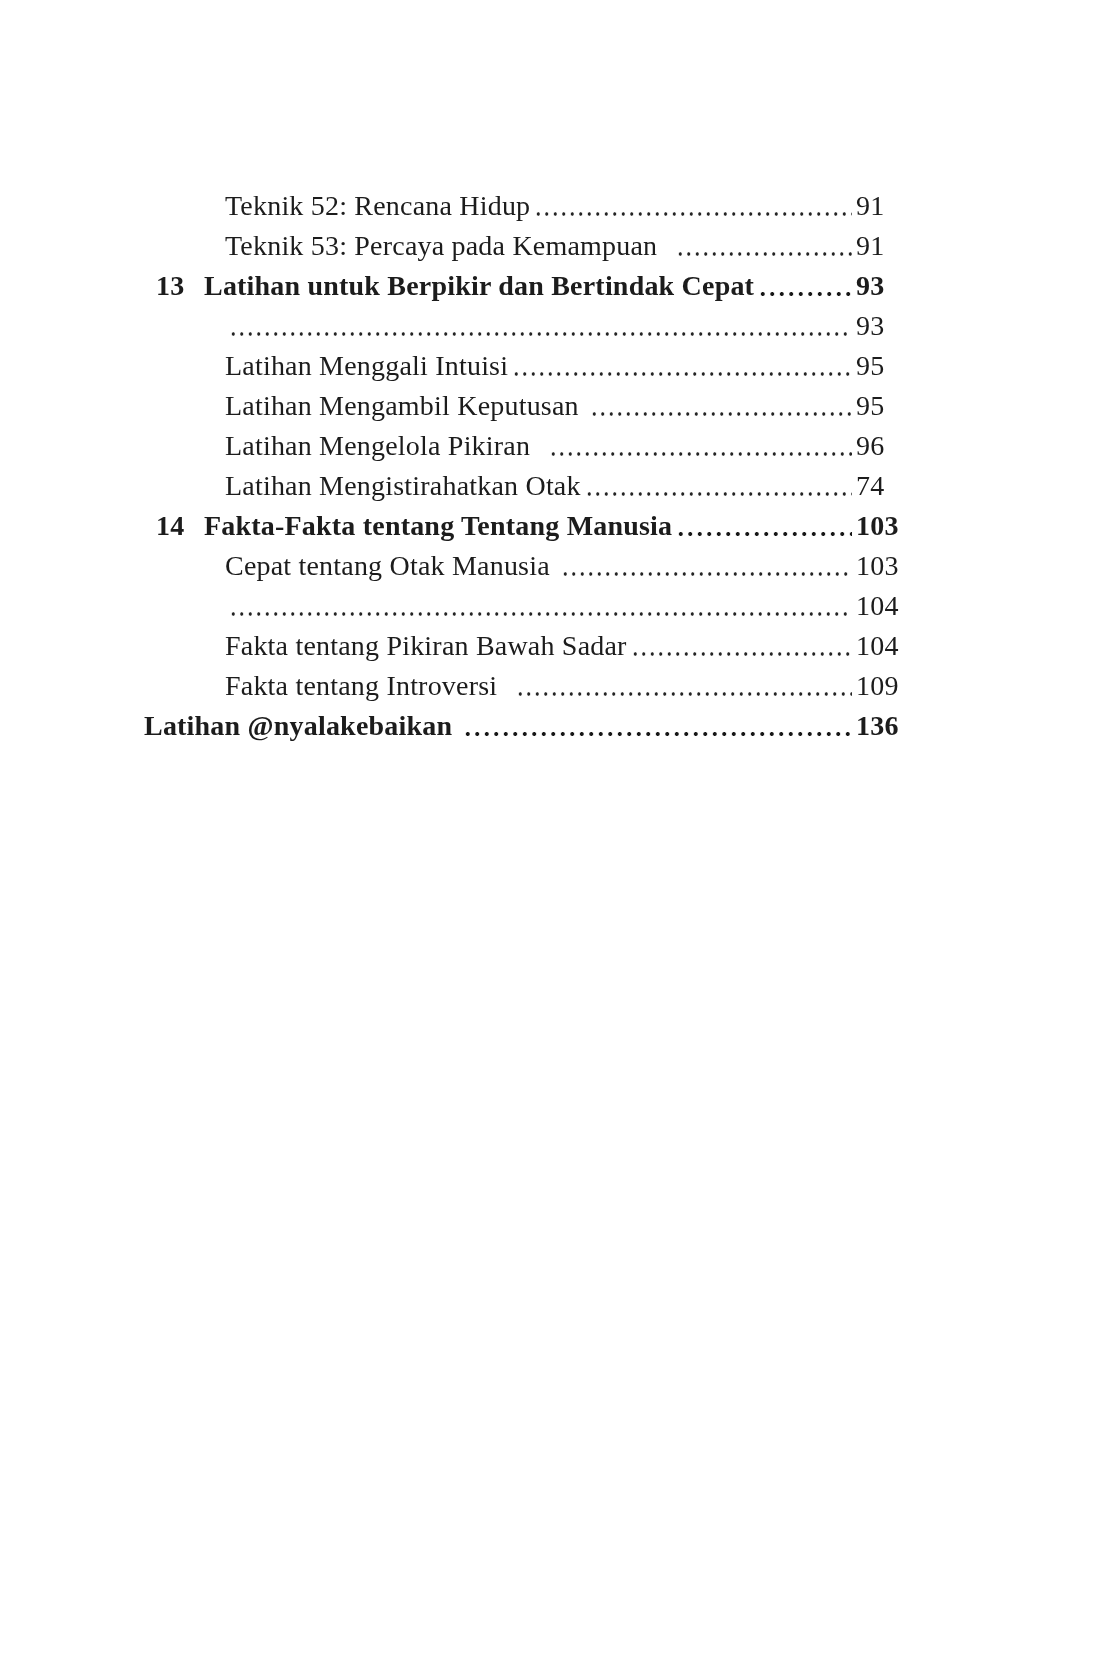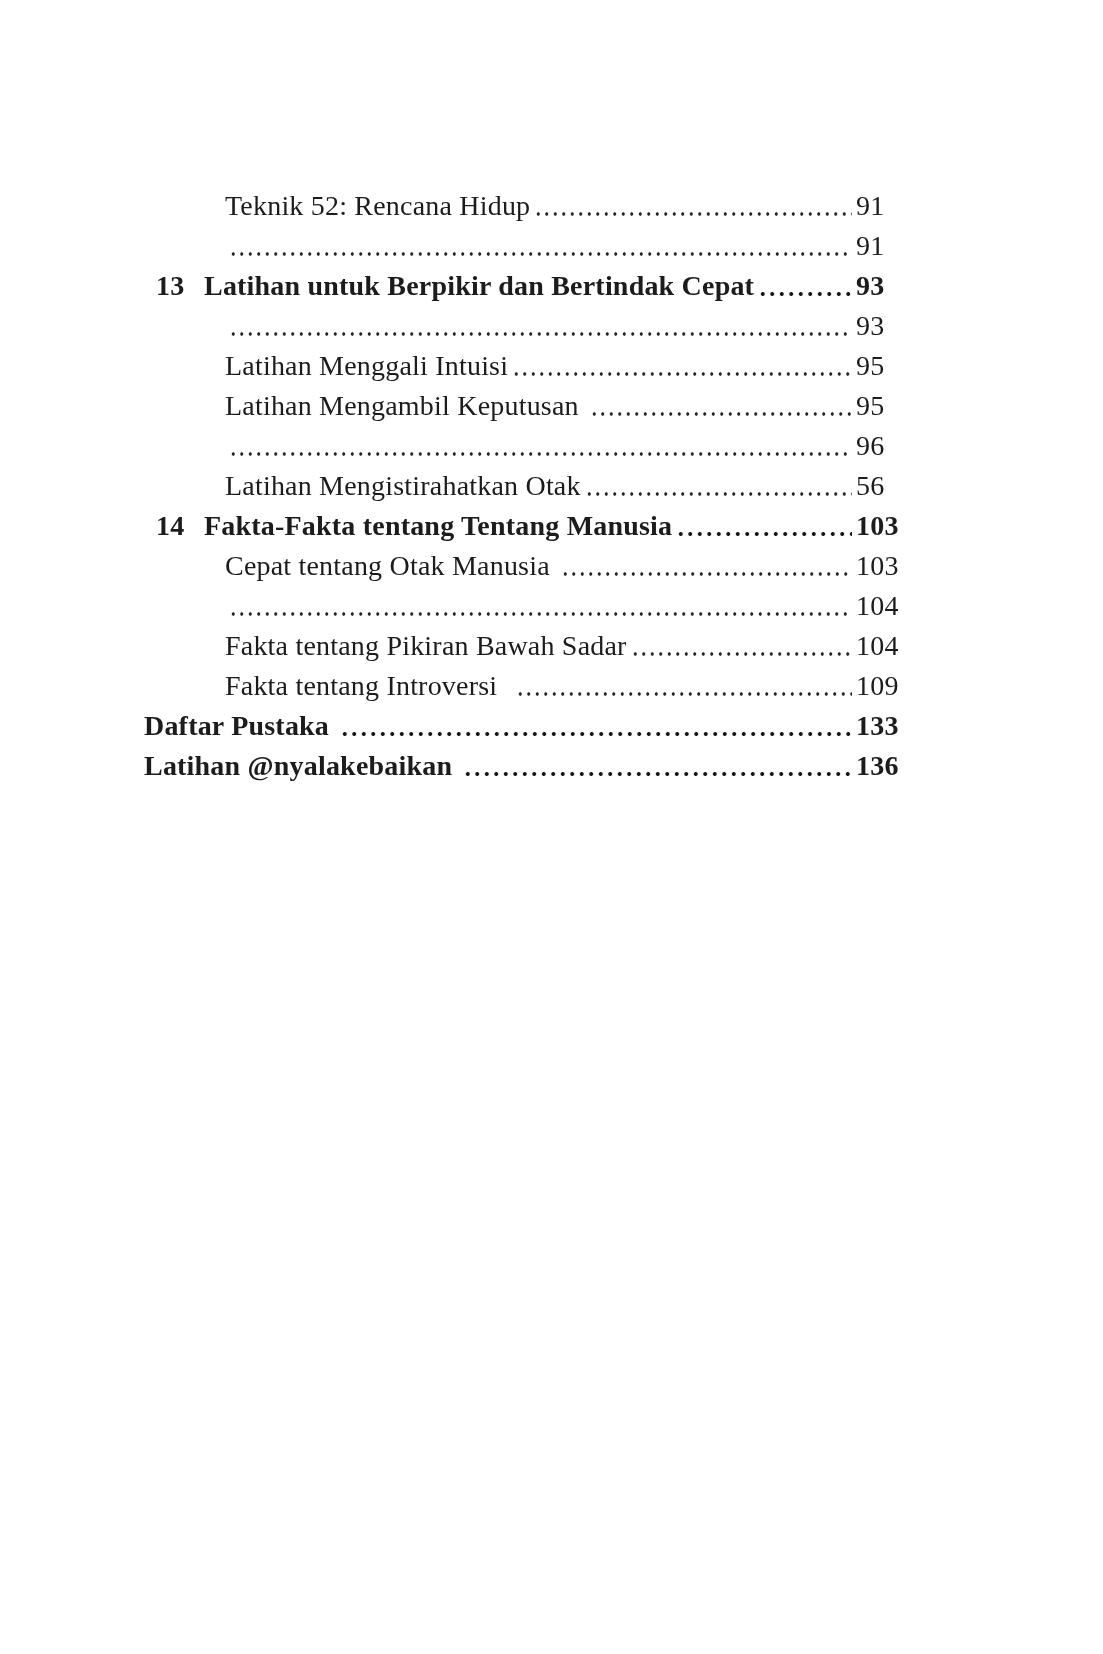--- a/index.html
+++ b/index.html
@@ -71,20 +71,21 @@
 <div class="page">
   <div class="toc">
       <div class="row sub">
 
     <span class="label">Teknik 52: Rencana Hidup</span>
     <span class="dots"></span>
     <span class="pagenum">91</span>
   </div>
       <div class="row sub">
 
+    <span class="label">Teknik 53: Percaya pada Kemampuan  </span>
     <span class="dots"></span>
     <span class="pagenum">91</span>
   </div>
       <div class="row chapter">
     <span class="num">13</span>
     <span class="label">Latihan untuk Berpikir dan Bertindak Cepat</span>
     <span class="dots"></span>
     <span class="pagenum">93</span>
   </div>
       <div class="row sub">
@@ -99,28 +100,29 @@
     <span class="pagenum">95</span>
   </div>
       <div class="row sub">
 
     <span class="label">Latihan Mengambil Keputusan </span>
     <span class="dots"></span>
     <span class="pagenum">95</span>
   </div>
       <div class="row sub">
 
+    <span class="label">Latihan Mengelola Pikiran  </span>
     <span class="dots"></span>
     <span class="pagenum">96</span>
   </div>
       <div class="row sub">
 
     <span class="label">Latihan Mengistirahatkan Otak</span>
     <span class="dots"></span>
-    <span class="pagenum">56</span>
+    <span class="pagenum">74</span>
   </div>
       <div class="row chapter">
     <span class="num">14</span>
     <span class="label">Fakta-Fakta tentang Tentang Manusia</span>
     <span class="dots"></span>
     <span class="pagenum">103</span>
   </div>
       <div class="row sub">
 
     <span class="label">Cepat tentang Otak Manusia </span>
@@ -139,24 +141,18 @@
     <span class="pagenum">104</span>
   </div>
       <div class="row sub">
 
     <span class="label">Fakta tentang Introversi  </span>
     <span class="dots"></span>
     <span class="pagenum">109</span>
   </div>
       <div class="row top">
 
-    <span class="label">Daftar Pustaka </span>
-    <span class="dots"></span>
-    <span class="pagenum">133</span>
-  </div>
-      <div class="row top">
-
     <span class="label">Latihan @nyalakebaikan </span>
     <span class="dots"></span>
     <span class="pagenum">136</span>
   </div>
     </div>
 </div>
 
 </body></html>

